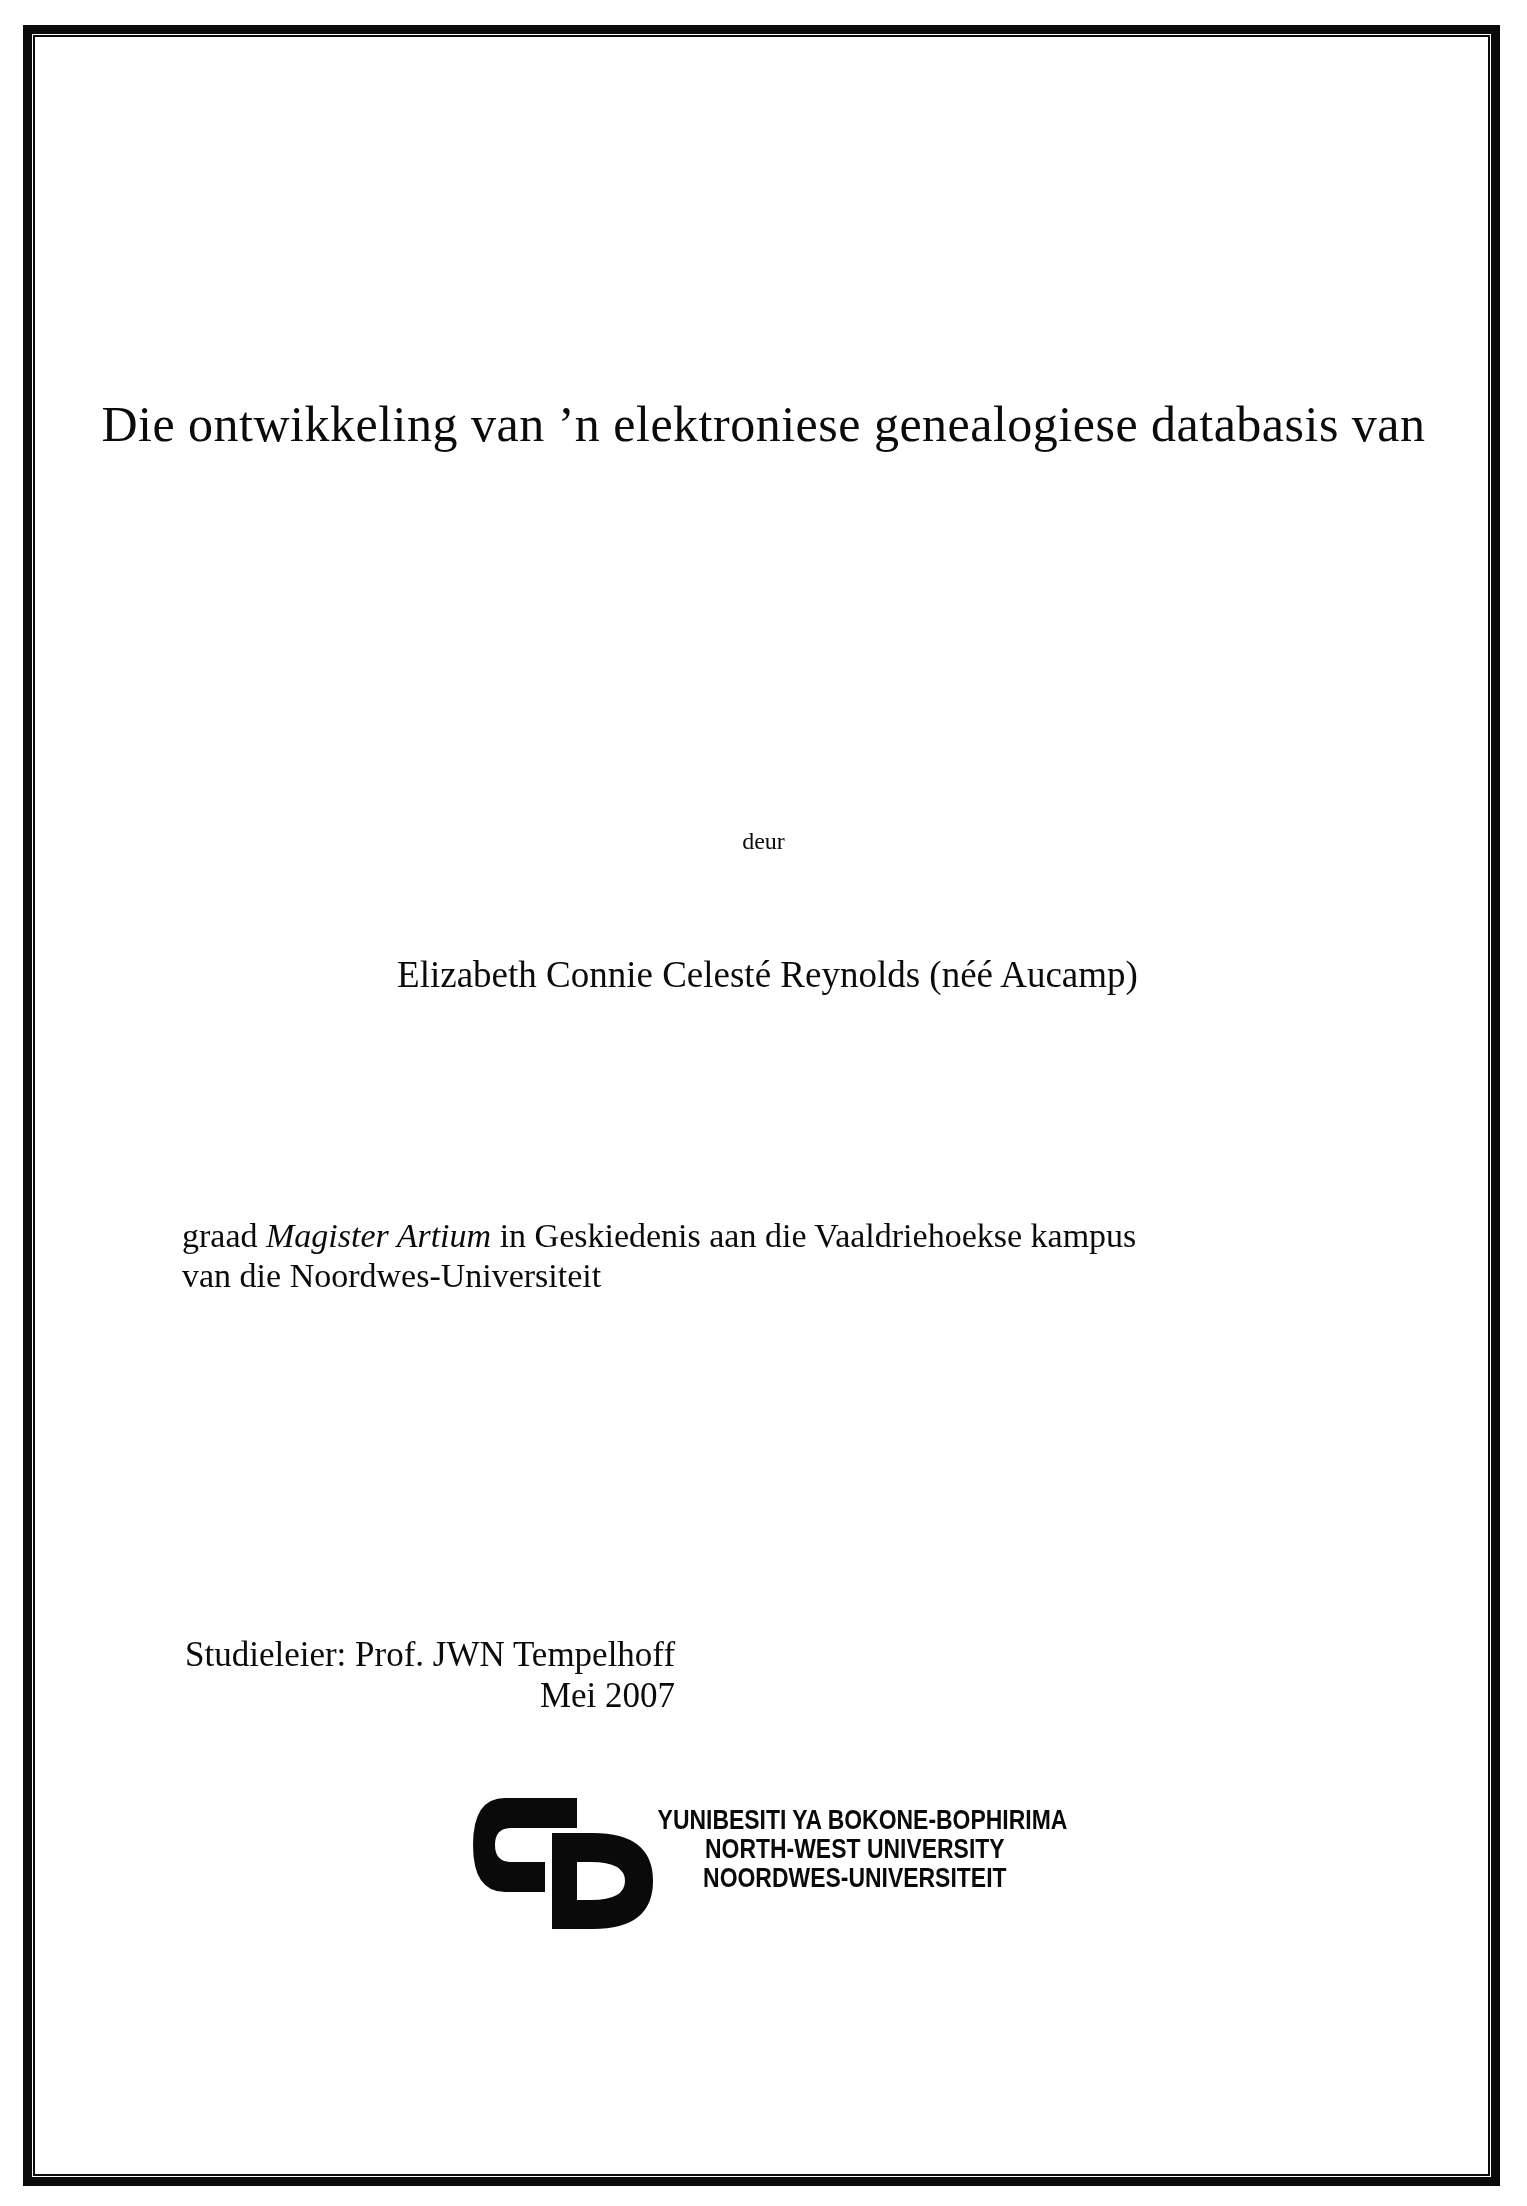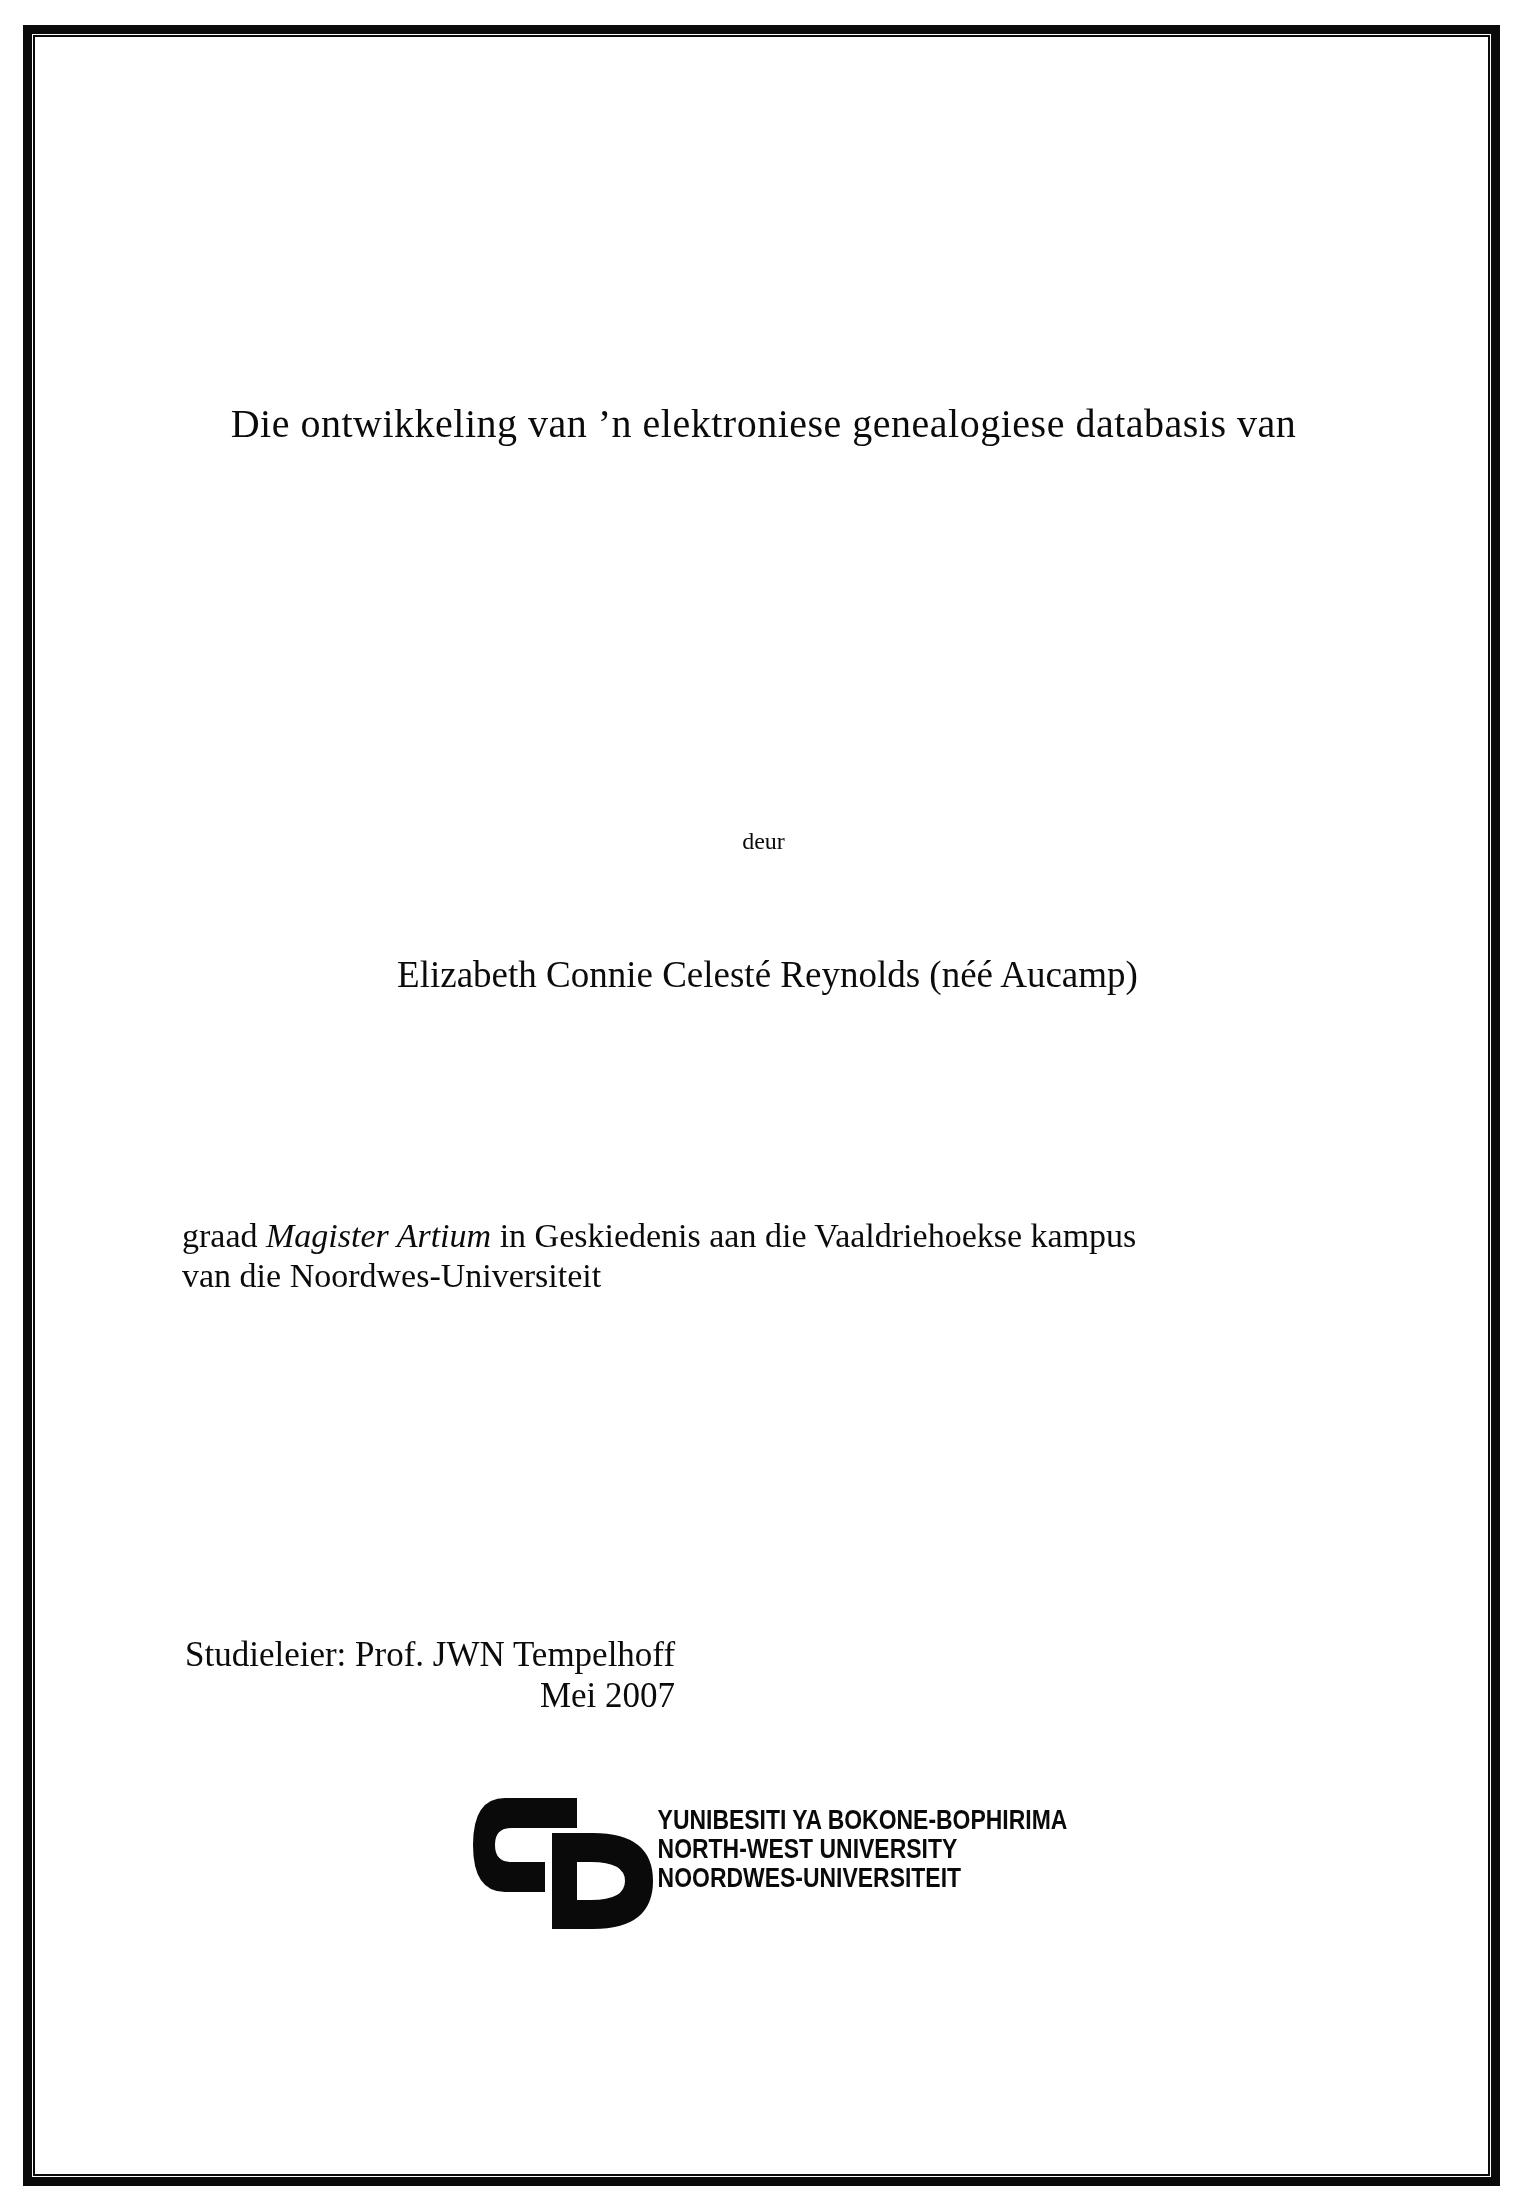--- a/index.html
+++ b/index.html
@@ -29,21 +29,21 @@
     position: absolute;
     inset: 1px;
     border: 2px solid #0a0a0a;
   }
 
   .title-block {
     position: absolute;
     left: 36px; right: 36px;
     top: 385px;
     text-align: center;
-    font-size: 40px;
+    font-size: 50px;
     line-height: 78px;
     letter-spacing: 0.5px;
     white-space: nowrap;
   }
 
   .byline {
     position: absolute;
     left: 36px; right: 36px;
     top: 819px;
     text-align: center;
@@ -92,21 +92,21 @@
   }
   .logo-mark {
     position: absolute;
     left: 0; top: 0;
     width: 188px; height: 132px;
   }
   .logo-text {
     position: absolute;
     left: 123px; top: 8px;
     width: 464px;
-    text-align: left;
+    text-align: center;
     font-family: "Liberation Sans", "DejaVu Sans", sans-serif;
     font-weight: bold;
     font-size: 27px;
     line-height: 29px;
     color: #0a0a0a;
     white-space: nowrap;
   }
   .logo-text > div {
     transform: scaleX(0.85);
     transform-origin: 100% 50%;

